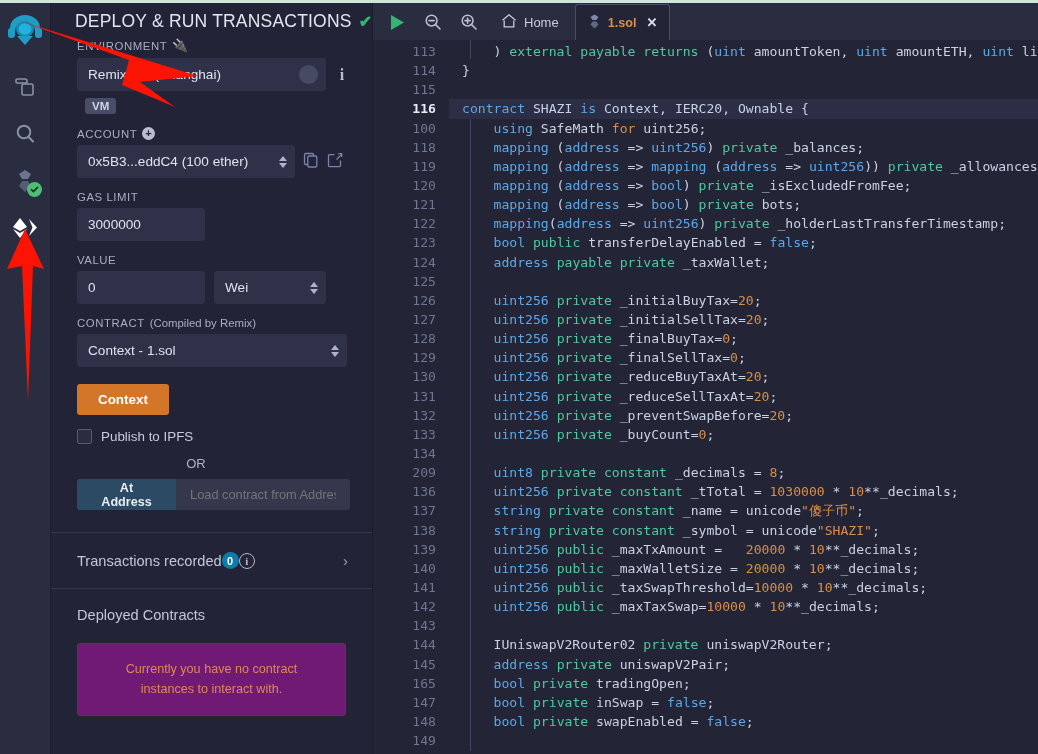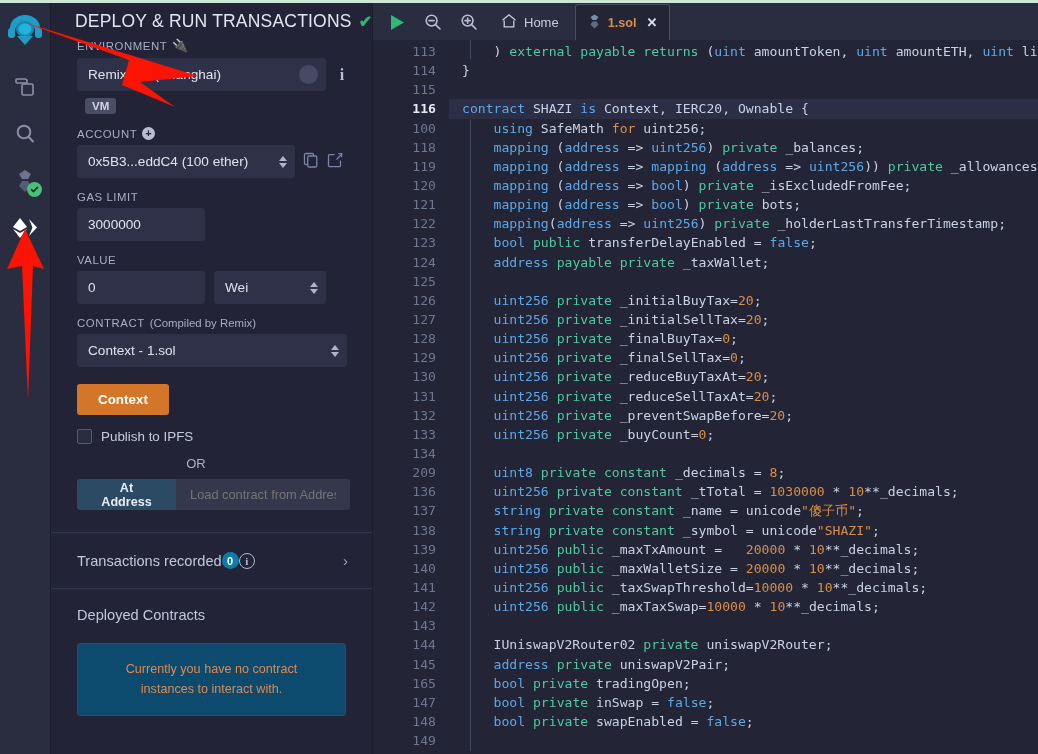--- a/index.html
+++ b/index.html
@@ -219,21 +219,21 @@
     display: flex; align-items: center; justify-content: center;
     font-family: "Liberation Serif", serif; font-weight: bold;
   }
   .sec-caret { margin-left: auto; color: #9aa2c0; font-size: 15px; }
   .deployed-title {
     font-size: 14.6px; color: #c2c7da;
     padding: 18px 26px 0 26px;
   }
   #no-contract-box {
     margin: 20px 26px 0 26px;
-    background: #0c4a6e;
+    background: #701a75;
     border: 1px solid #5b3c33;
     border-radius: 3px;
     color: #e0884f;
     font-size: 12.6px;
     text-align: center;
     padding: 16px 10px;
     line-height: 1.55;
   }
 
   

